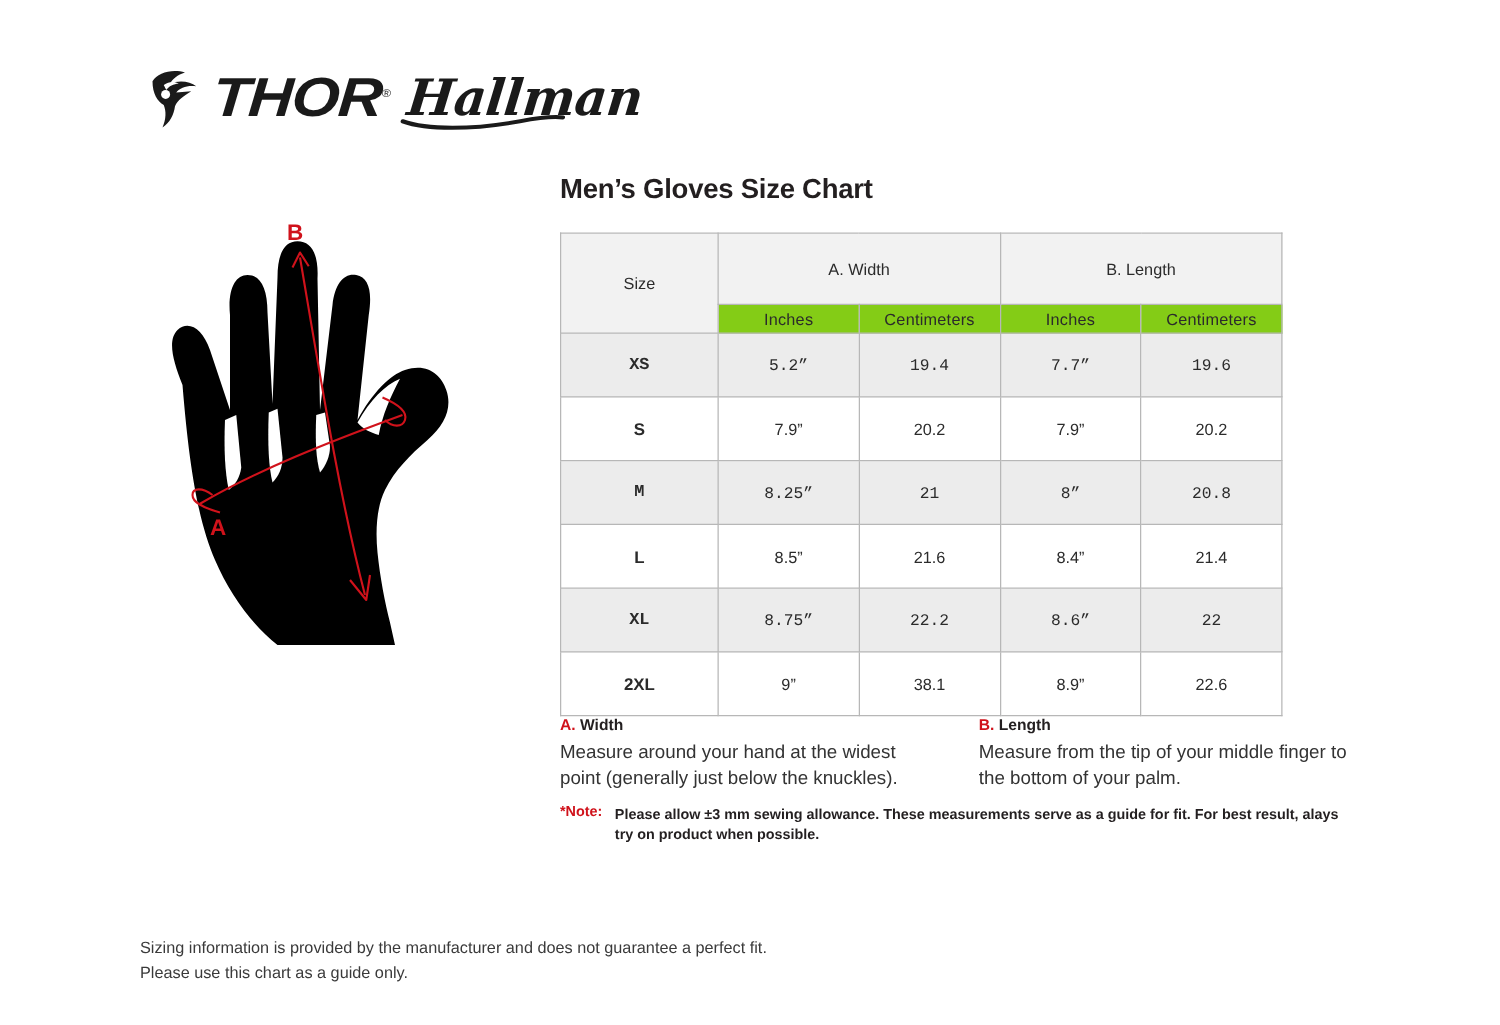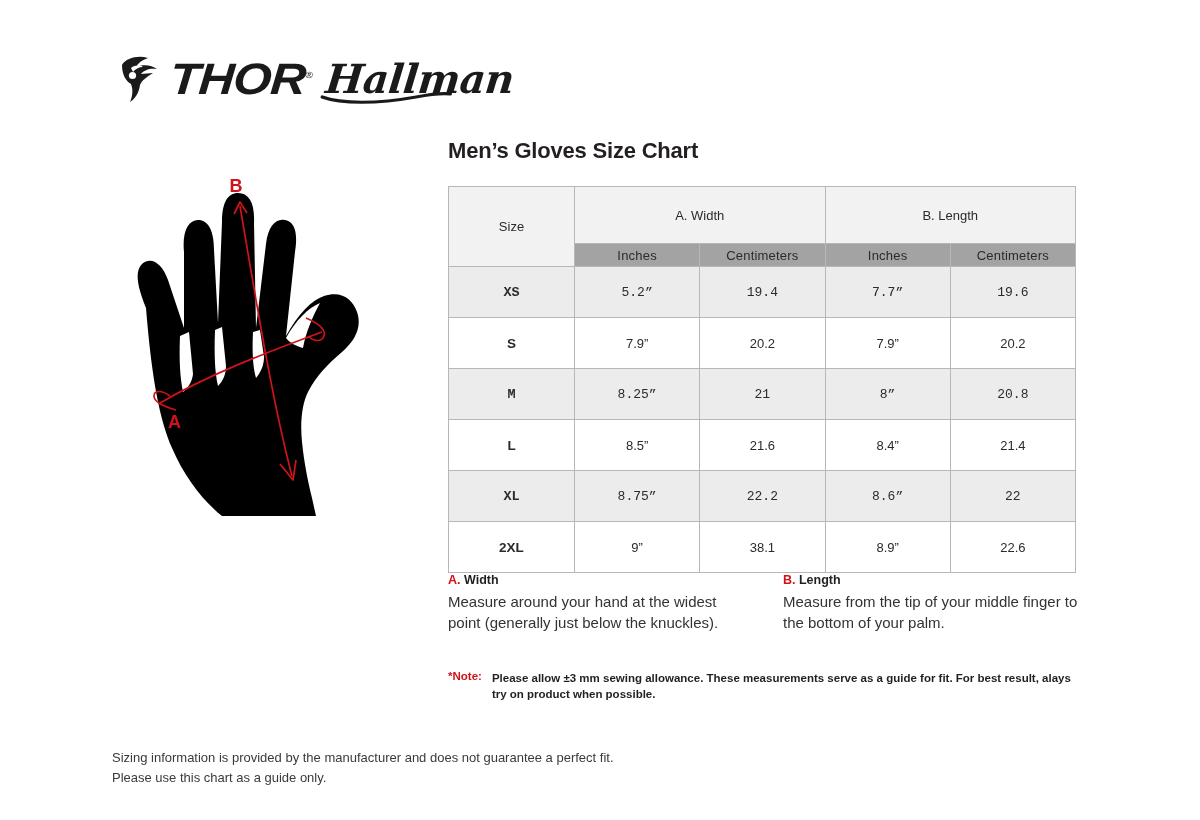--- a/index.html
+++ b/index.html
@@ -92,21 +92,21 @@
     font-size: 22px;
     font-weight: bold;
     color: #231f20;
     margin: 0 0 22px 0;
     letter-spacing: -0.2px;
   }
 
   
   table.size-table {
     border-collapse: collapse;
-    width: 628px;
+    width: 578px;
     table-layout: fixed;
     padding-left: 14px;
   }
   table.size-table td, table.size-table th {
     border: 1px solid #b7b7b7;
     text-align: center;
     vertical-align: middle;
     font-size: 13px;
     color: #2b2b2b;
     font-weight: normal;
@@ -118,21 +118,21 @@
     width: 126px;
     height: 80px;
   }
   th.group-head {
     background: #f2f2f2;
     font-weight: bold;
     font-size: 14px;
     height: 53px;
   }
   th.unit-head {
-    background: #a3a3a3;
+    background: #84cc16;
     color: #ffffff;
     font-weight: bold;
     font-size: 11.5px;
     height: 21px;
     border-color: #000000;
     letter-spacing: 0.2px;
   }
   tbody td { height: 51px; }
   tbody td.size-cell { font-weight: bold; font-size: 13.5px; }
   tr.shade td { background: #ececec; font-family: Liberation Mono, monospace; }
@@ -160,21 +160,21 @@
   .howto-head .letter { color: #d0121b; }
   .howto-body {
     font-size: 15px;
     line-height: 1.42;
     color: #333333;
   }
 
   
   .note-row {
     display: flex;
-    margin-top: 36px;
+    margin-top: 10px;
     gap: 10px;
   }
   .note-label {
     color: #d0121b;
     font-size: 11.5px;
     font-weight: bold;
     white-space: nowrap;
     flex: 0 0 auto;
   }
   .note-text {

